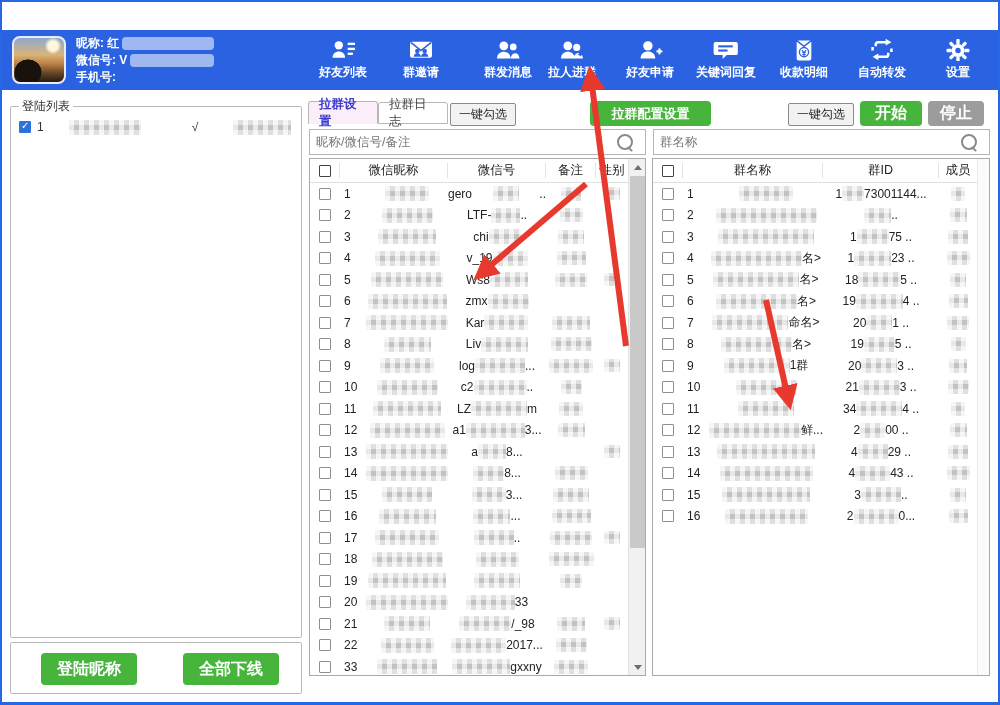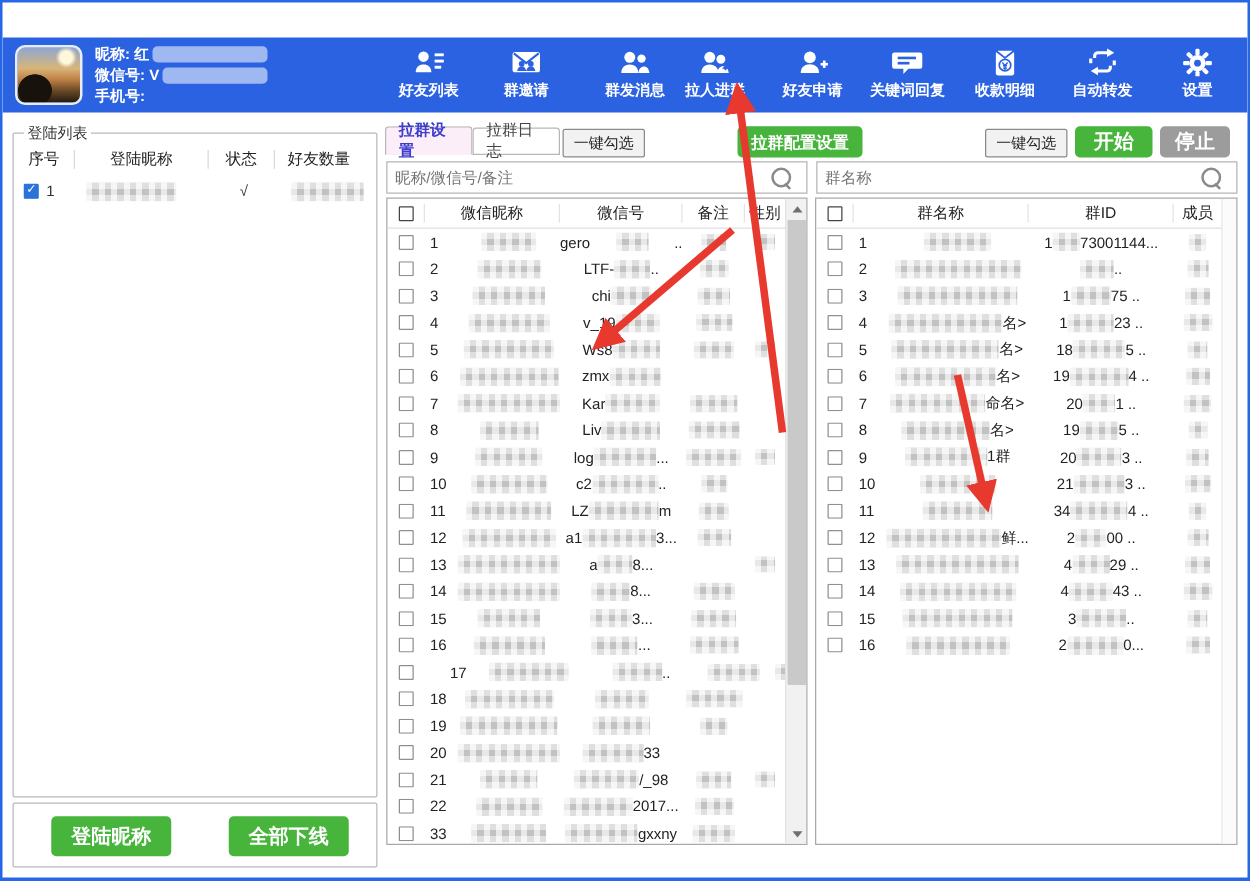--- a/index.html
+++ b/index.html
@@ -195,47 +195,38 @@
               </g>
             </svg>
           </div>
           <div class="lb">设置</div>
         </div>
       </div>
   </div>
 
   <fieldset style="left:8px;top:96px;width:290px;height:538px;">
     <legend>登陆列表</legend>
-    <div class="lg-head">
-      <span style="width:48px;text-align:center;">序号</span>
-      <span class="lg-sep"></span>
-      <span style="width:106px;text-align:center;">登陆昵称</span>
-      <span class="lg-sep"></span>
-      <span style="width:52px;text-align:center;">状态</span>
-      <span class="lg-sep"></span>
-      <span style="width:70px;text-align:center;">好友数量</span>
-    </div>
     <div class="lg-row">
       <span class="cb checked" style="margin-left:8px;"></span>
       <span style="margin-left:6px;width:26px;">1</span>
       <span class="mz" style="width:72px;height:15px;margin-left:6px;"></span>
       <span style="margin-left:44px;width:20px;text-align:center;">√</span>
       <span class="mz" style="width:58px;height:15px;margin-left:28px;"></span>
     </div>
   </fieldset>
 
   <fieldset style="left:8px;top:640px;width:290px;height:50px;">
     <button class="greenbtn" style="left:30px;top:10px;width:96px;height:32px;">登陆昵称</button>
     <button class="greenbtn" style="left:172px;top:10px;width:96px;height:32px;">全部下线</button>
   </fieldset>
 
   <div class="tab active" style="left:306px;width:70px;">拉群设置</div>
   <div class="tab" style="left:376px;width:70px;top:100px;height:22px;">拉群日志</div>
   <div class="graybtn" style="left:448px;top:101px;width:66px;">一键勾选</div>
-  <button class="greenbtn" style="left:588px;top:99px;width:100px;height:25px;font-size:13px;">拉群配置设置</button>
+  <button class="greenbtn" style="left:588px;top:99px;width:121px;height:25px;font-size:13px;">拉群配置设置</button>
   <div class="graybtn" style="left:786px;top:101px;width:66px;">一键勾选</div>
   <button class="greenbtn" style="left:858px;top:99px;width:62px;height:25px;">开始</button>
   <button class="greenbtn stopbtn" style="left:926px;top:99px;width:56px;height:25px;background:#9c9c9c;">停止</button>
 
   <div class="search" style="left:307px;width:337px;">
     <input class="ph" placeholder="昵称/微信号/备注" style="">
     <span class="mag"></span>
   </div>
   <div class="search" style="left:651px;width:337px;">
     <input class="ph" placeholder="群名称" style="">
@@ -533,21 +524,21 @@
           </span>
           <span class="tc" style="width: 50px;">
             <span class="mz" style="width: 39px; height: 14px;"></span>
           </span>
           <span class="tc" style="width: 32px;"></span>
         </span>
         <span class="trow">
           <span class="tc" style="width: 30px;">
             <span class="cb"></span>
           </span>
-          <span class="tc num" style="width: 26px; margin-left: 16px;">17</span>
+          <span class="tc num" style="width: 26px;">17</span>
           <span class="tc" style="width: 82px;">
             <span class="mz" style="width: 64px; height: 15px;"></span>
           </span>
           <span class="tc" style="width: 98px;">
             <span class="mz" style="width: 40px; height: 15px;"></span>
             <span>..</span>
           </span>
           <span class="tc" style="width: 50px;">
             <span class="mz" style="width: 42px; height: 14px;"></span>
           </span>

